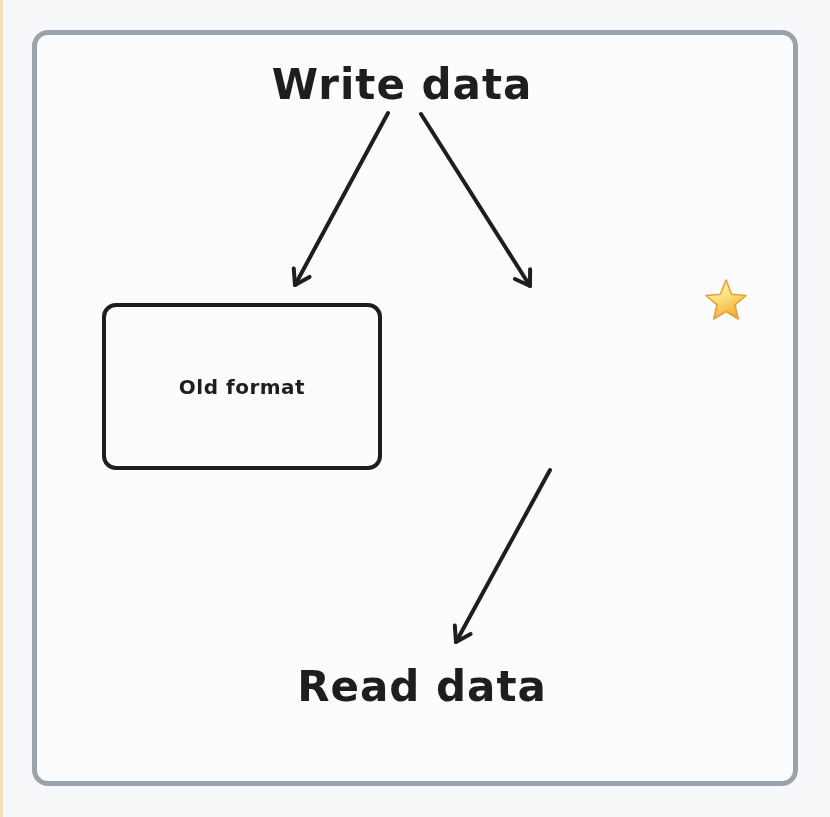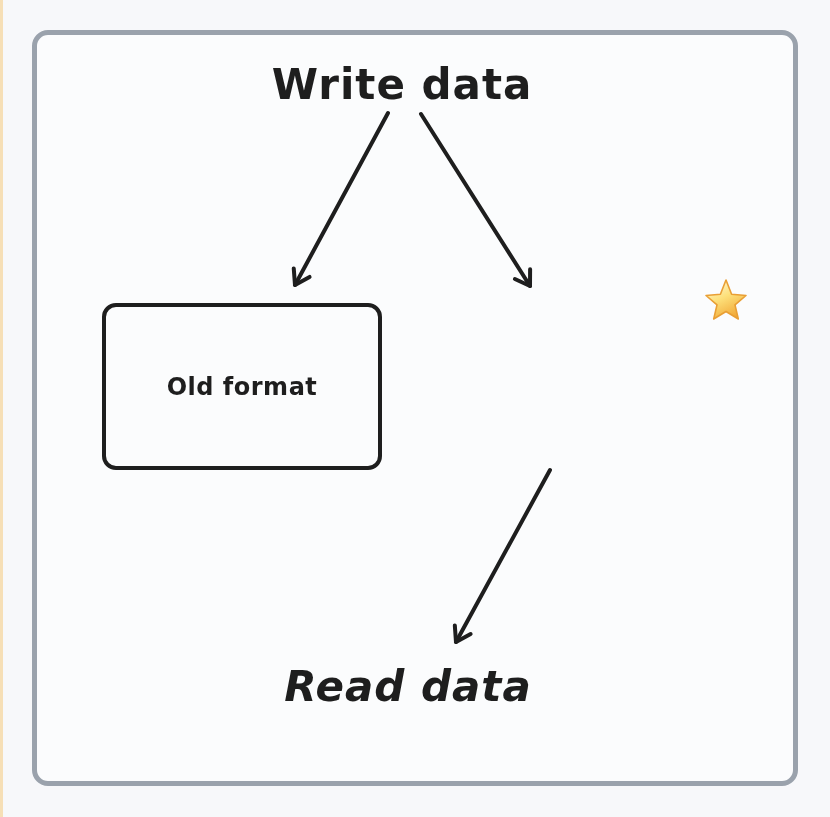--- a/index.html
+++ b/index.html
@@ -33,36 +33,36 @@
     position: absolute;
     transform: translateX(-50%);
     color: #1e1e1e;
     font-size: 42px;
     font-weight: 700;
     letter-spacing: 1px;
     white-space: nowrap;
     line-height: 1;
   }
   .label-top  { left: 402px; top: 64px; }
-  .label-bottom { left: 408px; top: 666px; font-style: italic; }
+  .label-bottom { left: 422px; top: 666px; }
   .node {
     position: absolute;
     box-sizing: border-box;
     border: 4px solid #1e1e1e;
     border-radius: 14px;
     background: transparent;
     display: flex;
     align-items: center;
     justify-content: center;
   }
   .node-old { left: 102px; top: 303px; width: 280px; height: 167px; }
   .node-new { left: 458px; top: 302px; width: 279px; height: 168px; }
   .node-label {
     color: #1e1e1e;
-    font-size: 24px;
+    font-size: 20px;
     font-weight: 700;
     letter-spacing: 0.5px;
     white-space: nowrap;
   }
   .arrows {
     position: absolute;
     left: 0; top: 0;
     width: 830px; height: 817px;
     pointer-events: none;
   }

